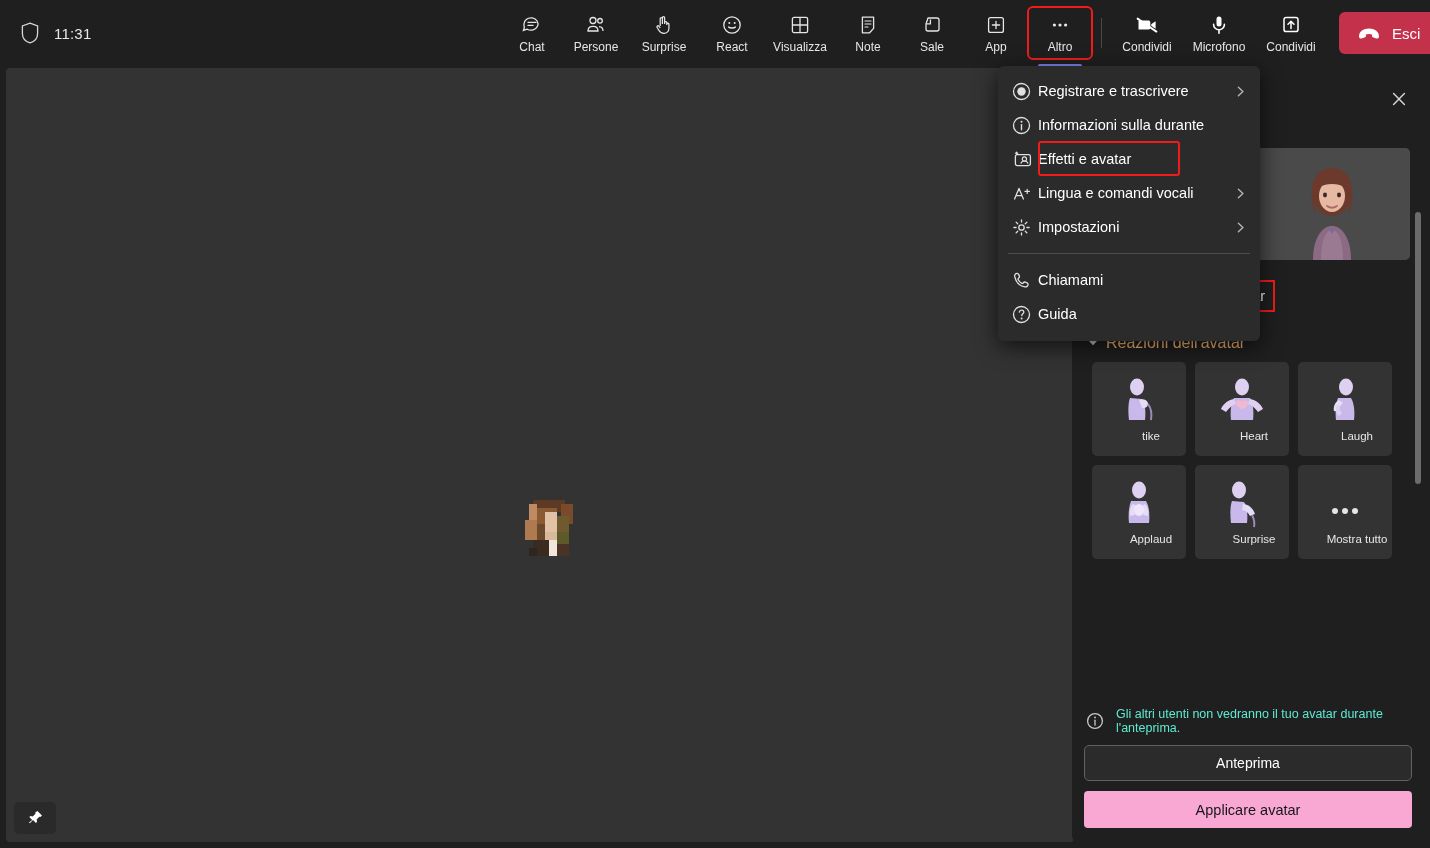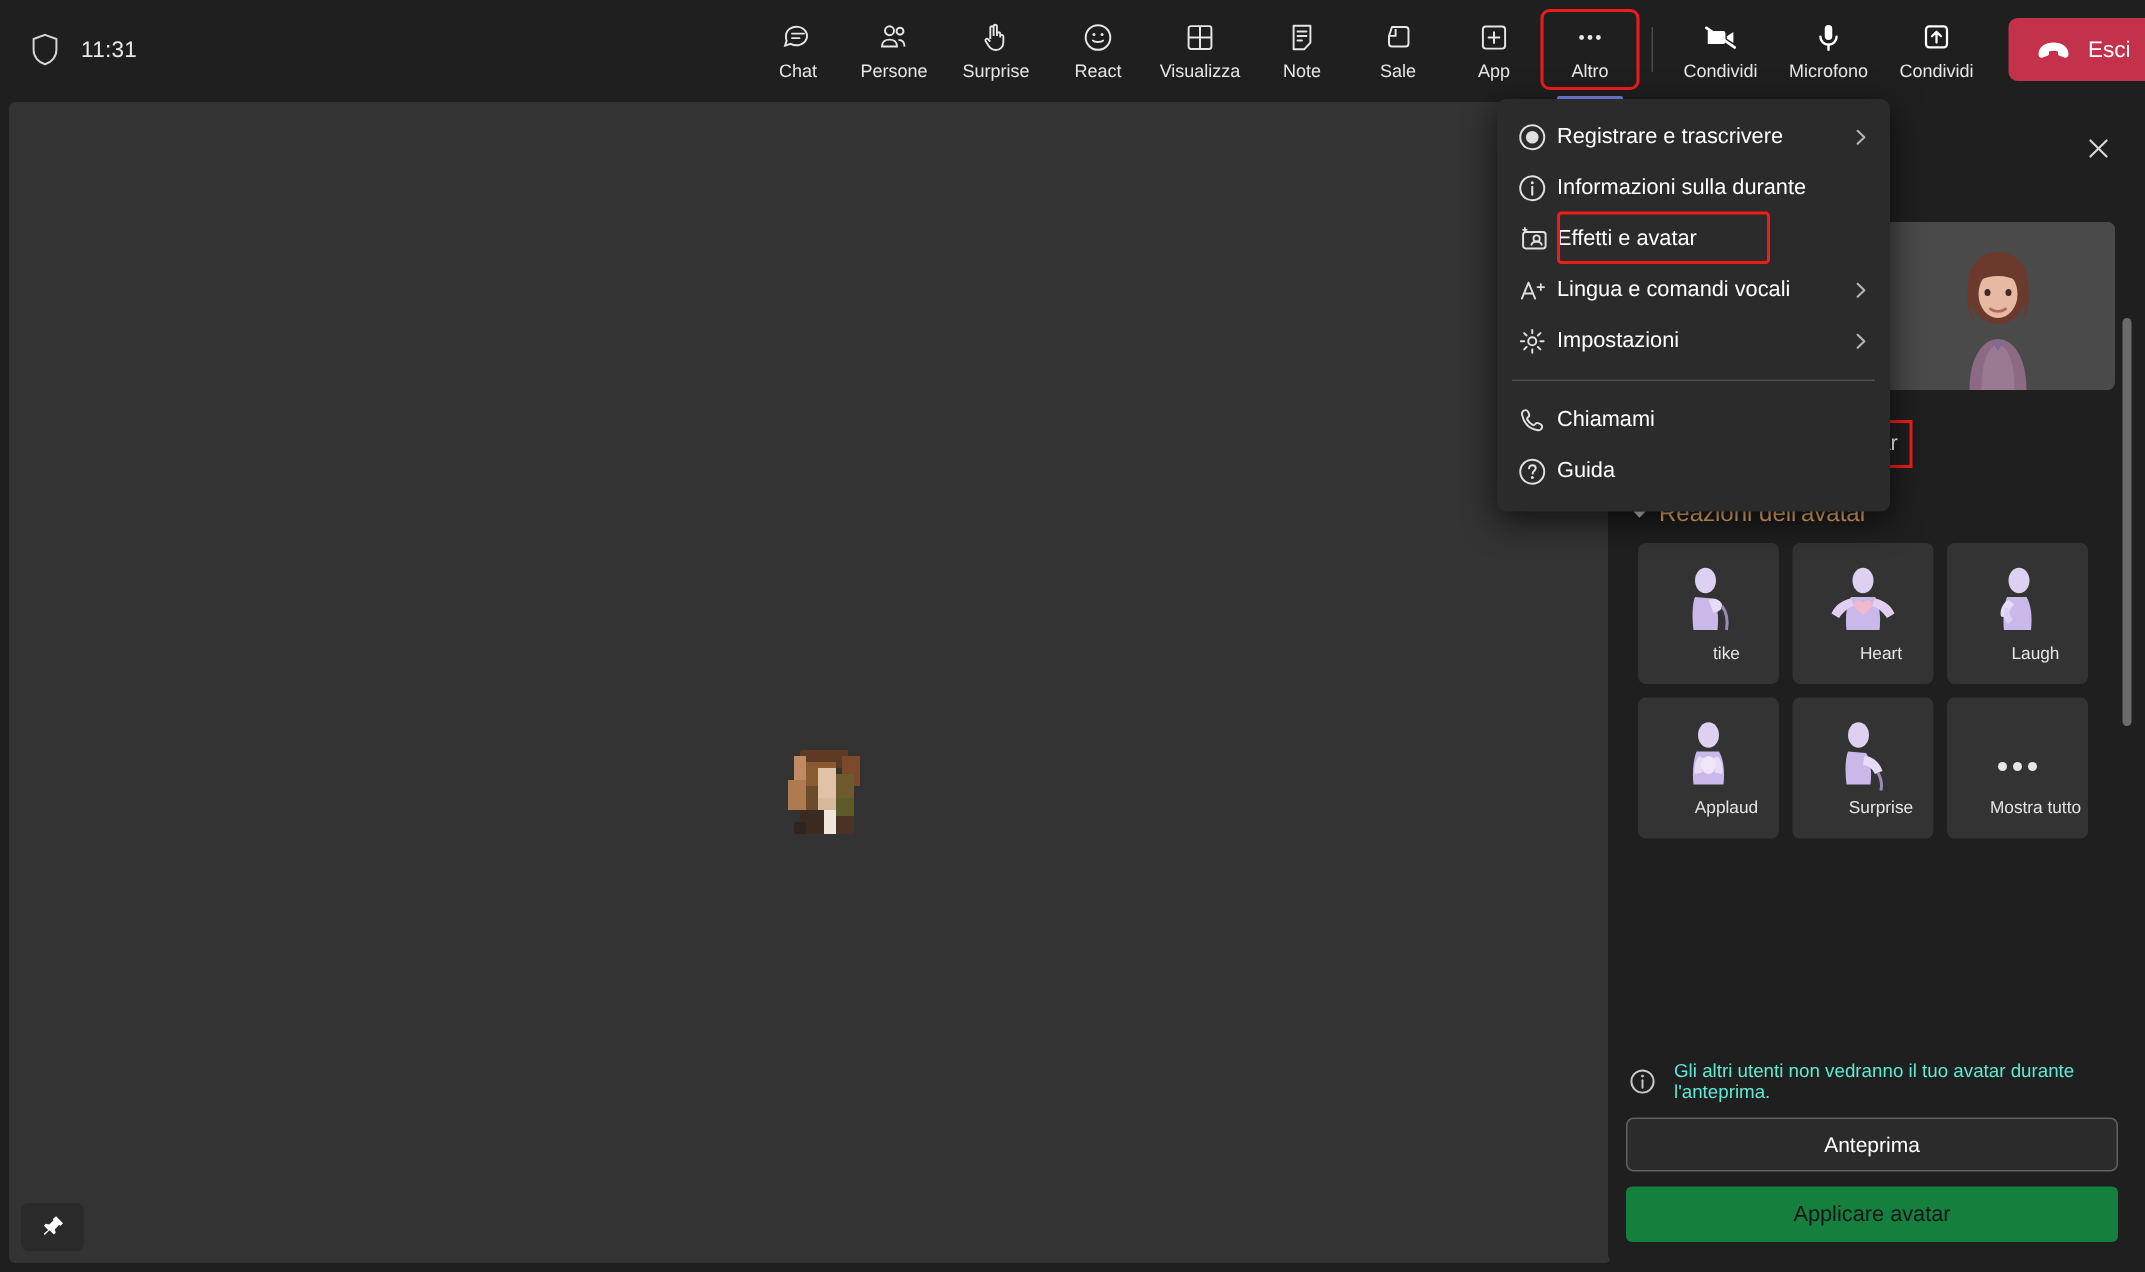--- a/index.html
+++ b/index.html
@@ -182,21 +182,21 @@
   .btn-outline {
     display: block; width: 100%; height: 36px;
     border: 1px solid #616161; border-radius: 5px;
     background: #2b2b2b; color: #ffffff; font-size: 14px;
     font-family: "Liberation Sans", sans-serif;
     cursor: pointer; margin-bottom: 10px;
   }
   .btn-primary {
     display: block; width: 100%; height: 37px;
     border: none; border-radius: 4px;
-    background: #15803d; color: #16161a; font-size: 14.5px;
+    background: #f9a8d4; color: #16161a; font-size: 14.5px;
     font-family: "Liberation Sans", sans-serif;
     cursor: pointer;
   }
 
   .panel-scroll {
     position: absolute; right: 3px; top: 82px;
     width: 6px; height: 272px; border-radius: 3px;
     background: #6b6b6b; cursor: pointer;
   }
 

